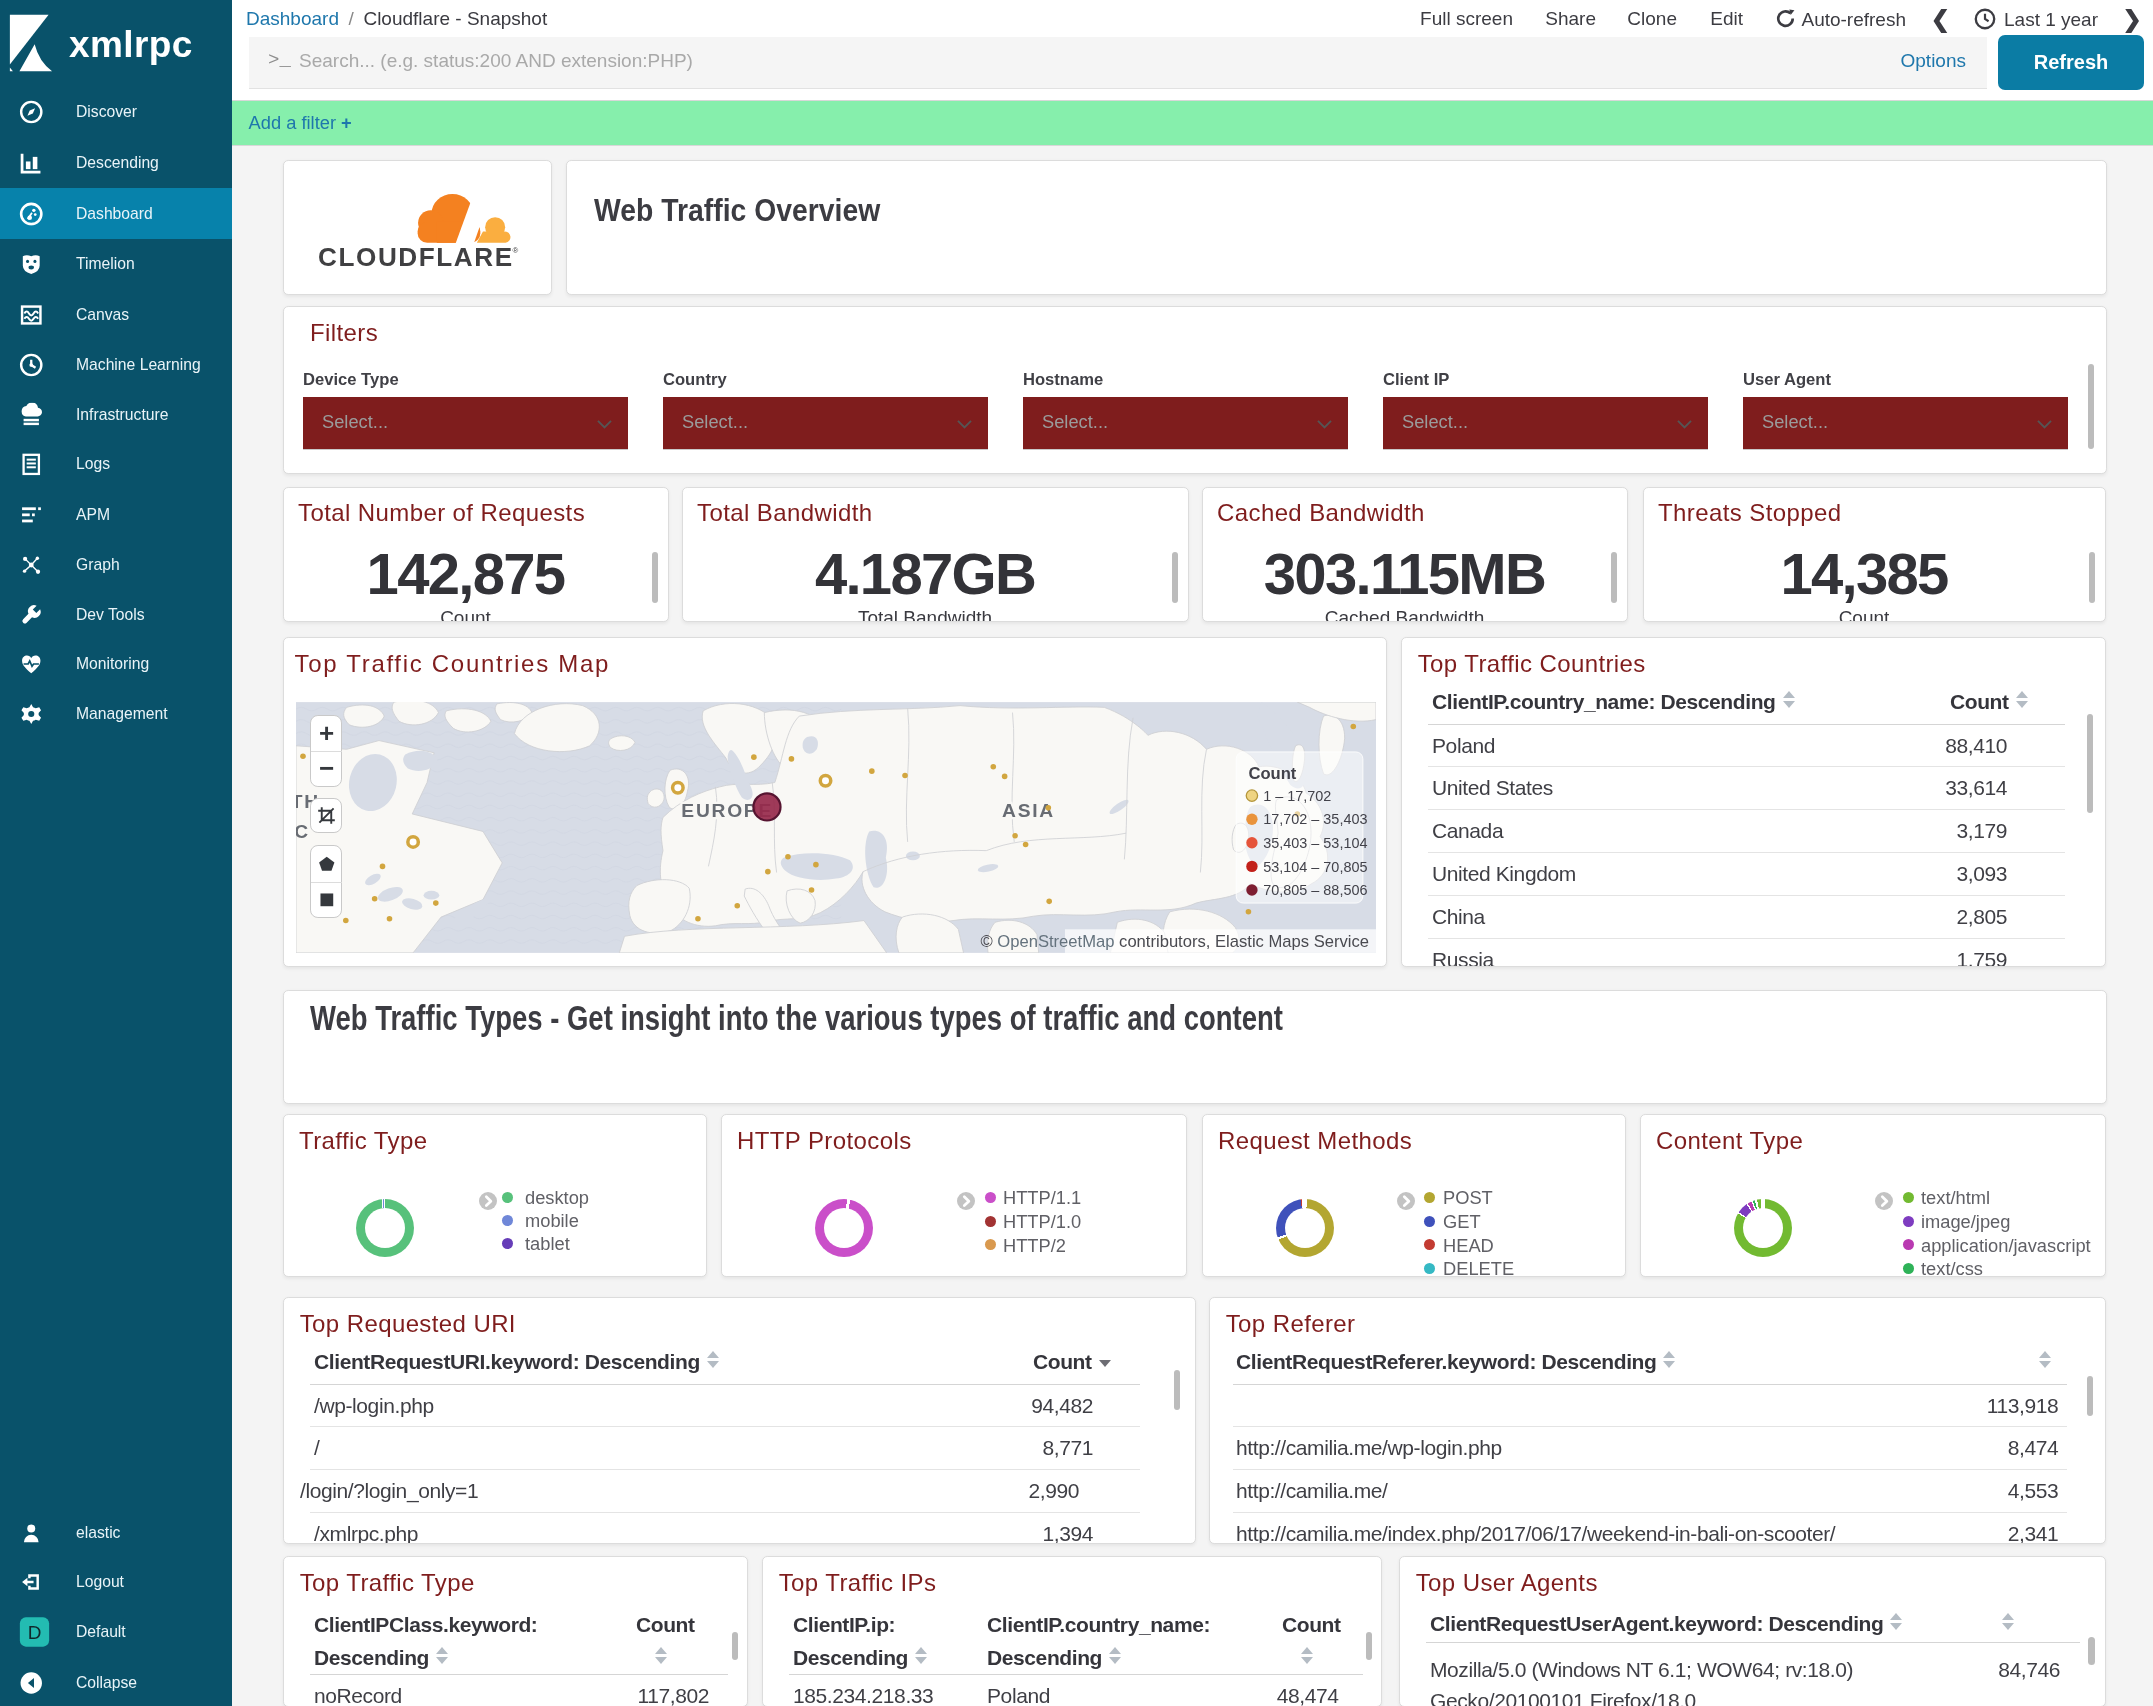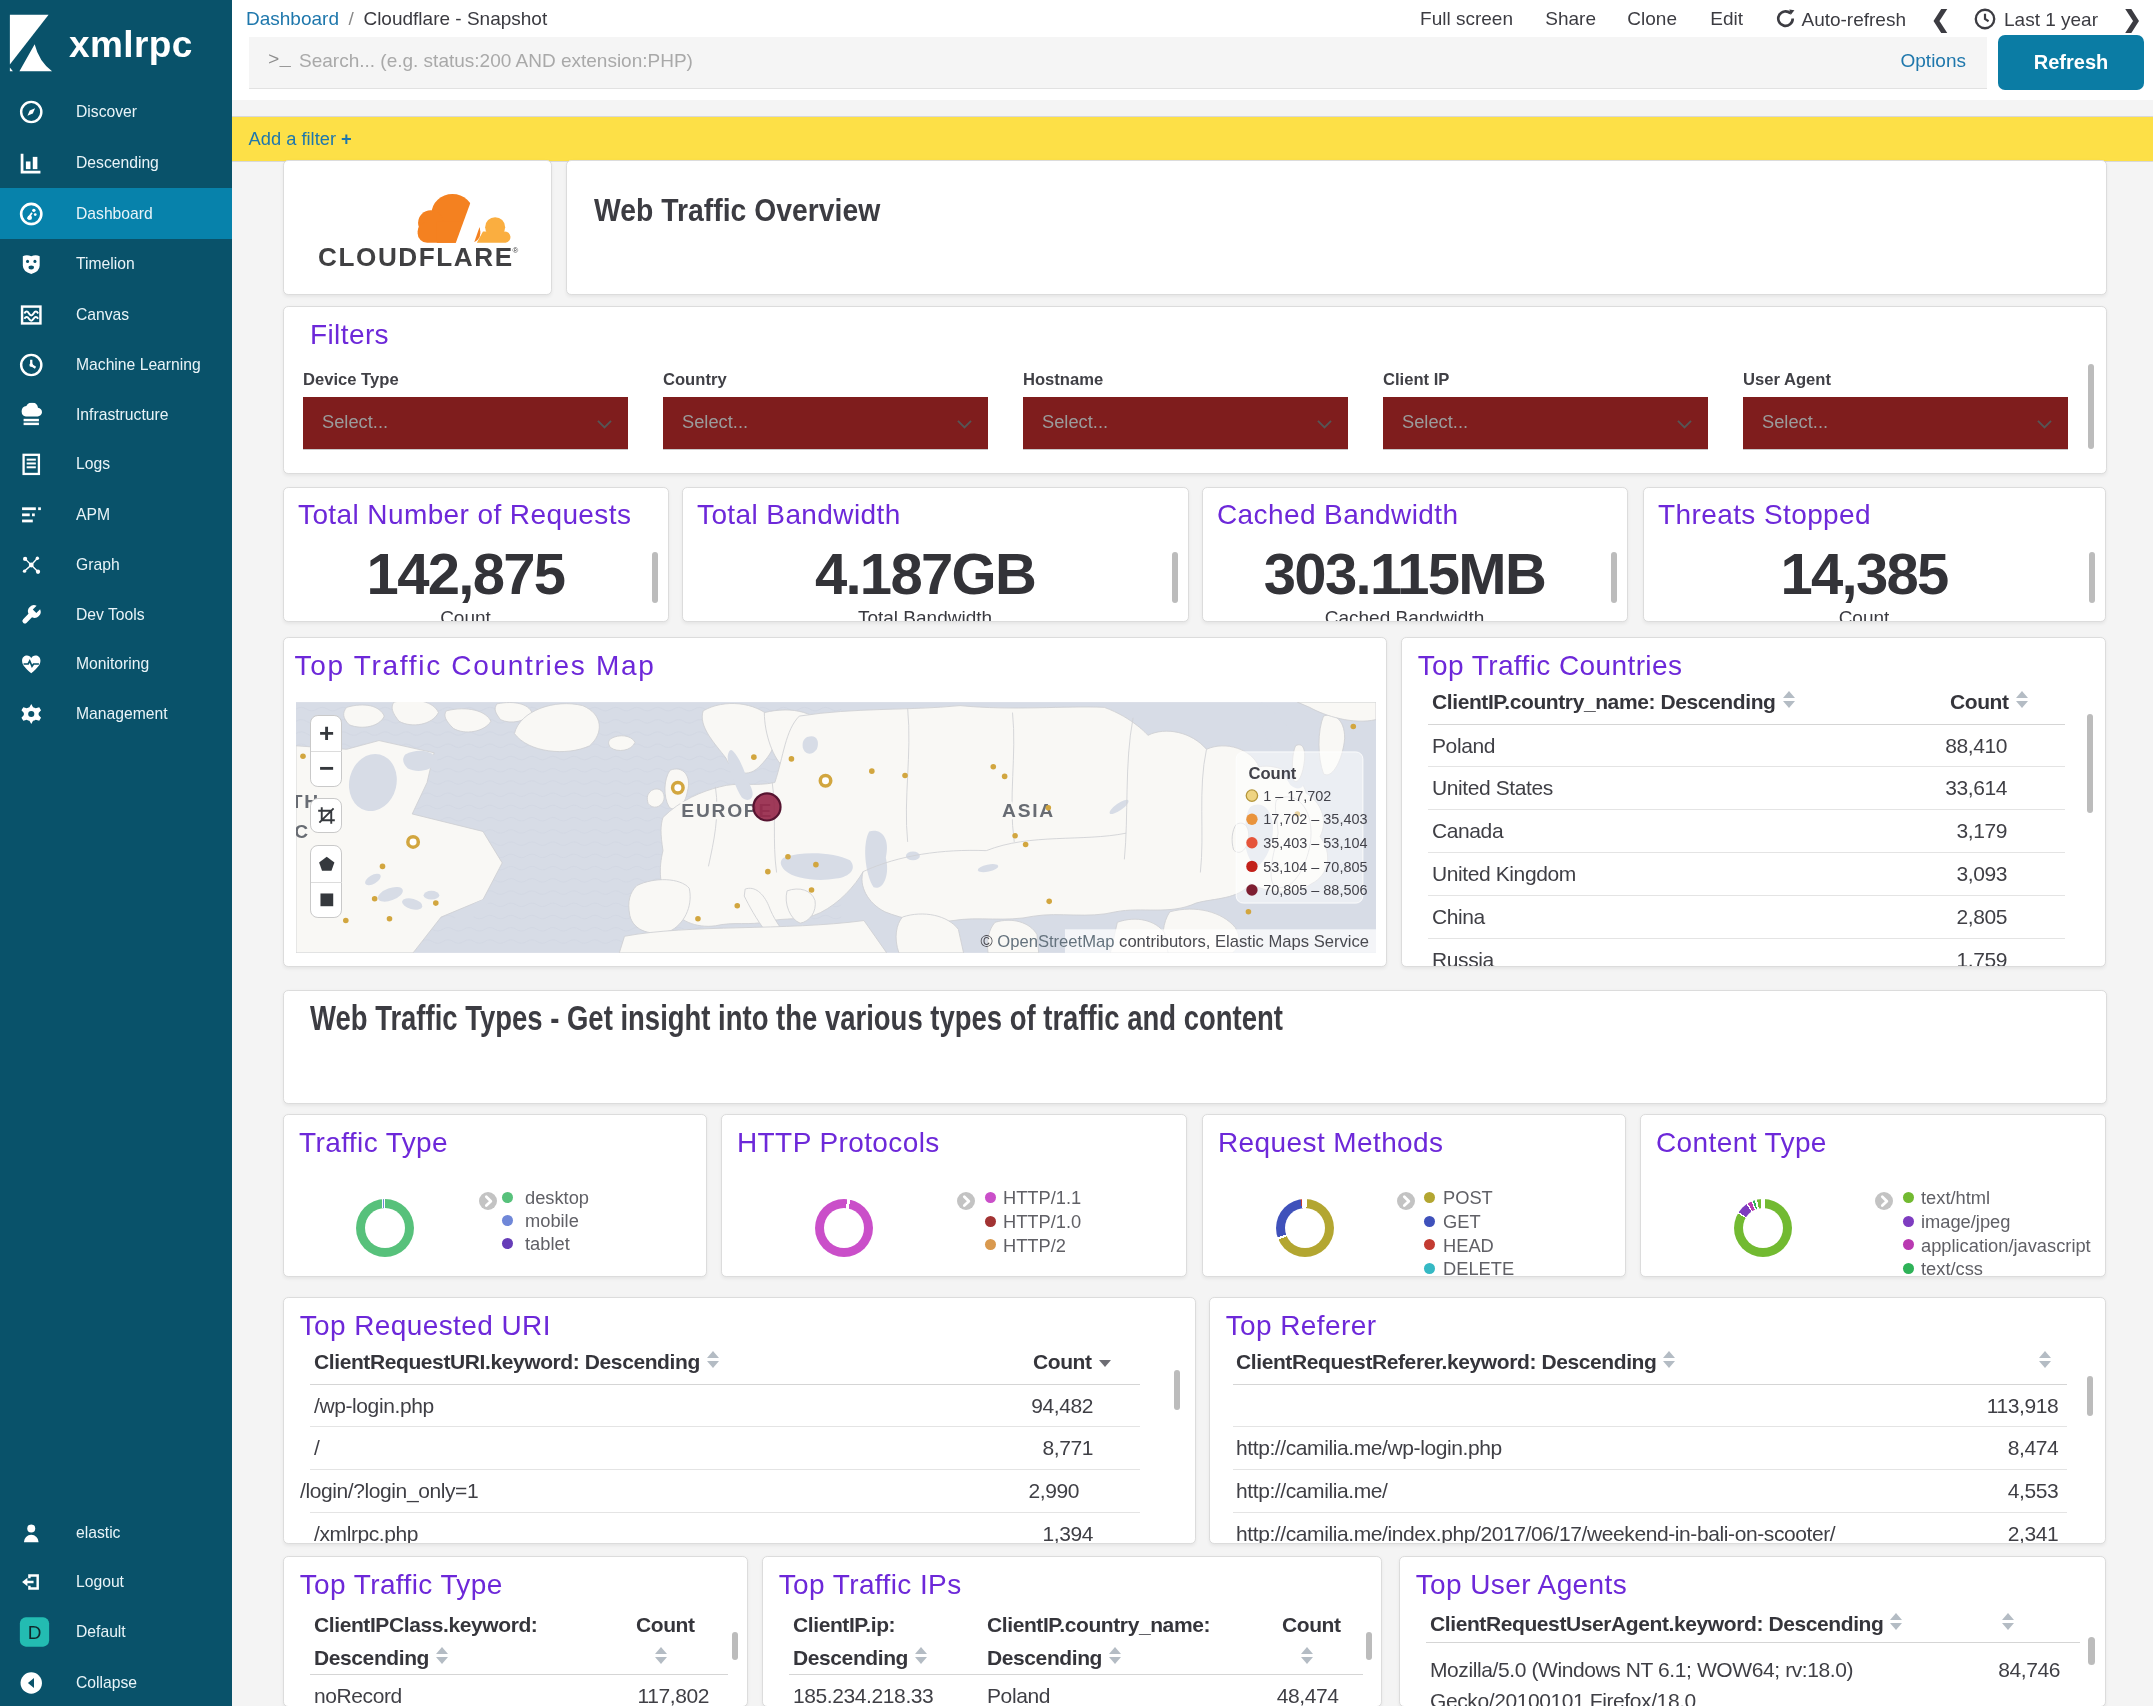--- a/index.html
+++ b/index.html
@@ -16,26 +16,26 @@
 
 #topwhite { position:absolute; left:232px; top:0; width:1922px; height:100px; background:#fff; }
 #breadcrumb { position:absolute; left:14px; top:7.9px; font-size:19px; color:#3a3a40; }
 #breadcrumb a { color:#1e77ac; text-decoration:none; }
 #topnav { position:absolute; top:7.9px; left:232px; right:0; height:38px; font-size:19px; color:#3c3c42; }
 #querybox { position:absolute; left:249px; top:37px; width:1738px; height:52px; background:#f5f5f5; border-bottom:0.9px solid #e2e2e2;}
 #qprompt { position:absolute; left:19px; top:12.2px; color:#8d8d8d; font-size:19px; font-family:"Liberation Mono",monospace;}
 #qplace { position:absolute; left:50px; top:13px; color:#a9a9a9; font-size:19px; }
 #qoptions { position:absolute; right:21px; top:13px; color:#1e77ac; font-size:19px; }
 #refreshbtn { position:absolute; left:1998px; top:35px; width:146px; height:55px; background:#0b7ca4; border-radius:7px; color:#fff; font-size:20px; font-weight:bold; text-align:center; line-height:55px; }
-#filterbar { position:absolute; left:232px; top:116px; width:1922px; height:46px; background:#fde047; border-top:0.9px solid #d8d8d8; border-bottom:0.9px solid #d8d8d8; }
+#filterbar { position:absolute; left:232px; top:100px; width:1922px; height:46px; background:#86efac; border-top:0.9px solid #d8d8d8; border-bottom:0.9px solid #d8d8d8; }
 #addfilter { position:absolute; left:16.6px; top:11.4px; color:#1e77ac; font-size:18.3px; }
 #addfilter b { font-weight:bold; }
 
 .panel { position:absolute; background:#fff; border:0.9px solid #dcdcdc; border-radius:5.2px; box-shadow:0 1.7px 3.5px rgba(0,0,0,.06); overflow:hidden; }
-.ptitle { position:absolute; font-size:28px; letter-spacing:0.4px; color:#6d28d9; white-space:nowrap; }
+.ptitle { position:absolute; font-size:24px; letter-spacing:0.4px; color:#7f1d1d; white-space:nowrap; }
 .scrollthumb { position:absolute; width:6.1px; background:#bcbcbc; border-radius:3.5px; }
 
 .thead { position:absolute; font-size:21px; letter-spacing:-0.4px; font-weight:bold; color:#35353b; white-space:nowrap; }
 .trow { position:absolute; font-size:21px; letter-spacing:-0.4px; color:#3f3f45; white-space:nowrap; }
 .tline { position:absolute; height:0.9px; background:#e4e4e4; }
 .sortud { display:inline-block; position:relative; width:12.2px; height:19px; margin-left:7px; }
 .sortud:before { content:""; position:absolute; left:0; top:0.9px; border-left:6.1px solid transparent; border-right:6.1px solid transparent; border-bottom:7px solid #b4bcc4; }
 .sortud:after { content:""; position:absolute; left:0; bottom:0.9px; border-left:6.1px solid transparent; border-right:6.1px solid transparent; border-top:7px solid #b4bcc4; }
 .sortdn { display:inline-block; width:0; height:0; border-left:6.1px solid transparent; border-right:6.1px solid transparent; border-top:7.9px solid #6d6d73; margin-left:7px; vertical-align:middle; }
 

